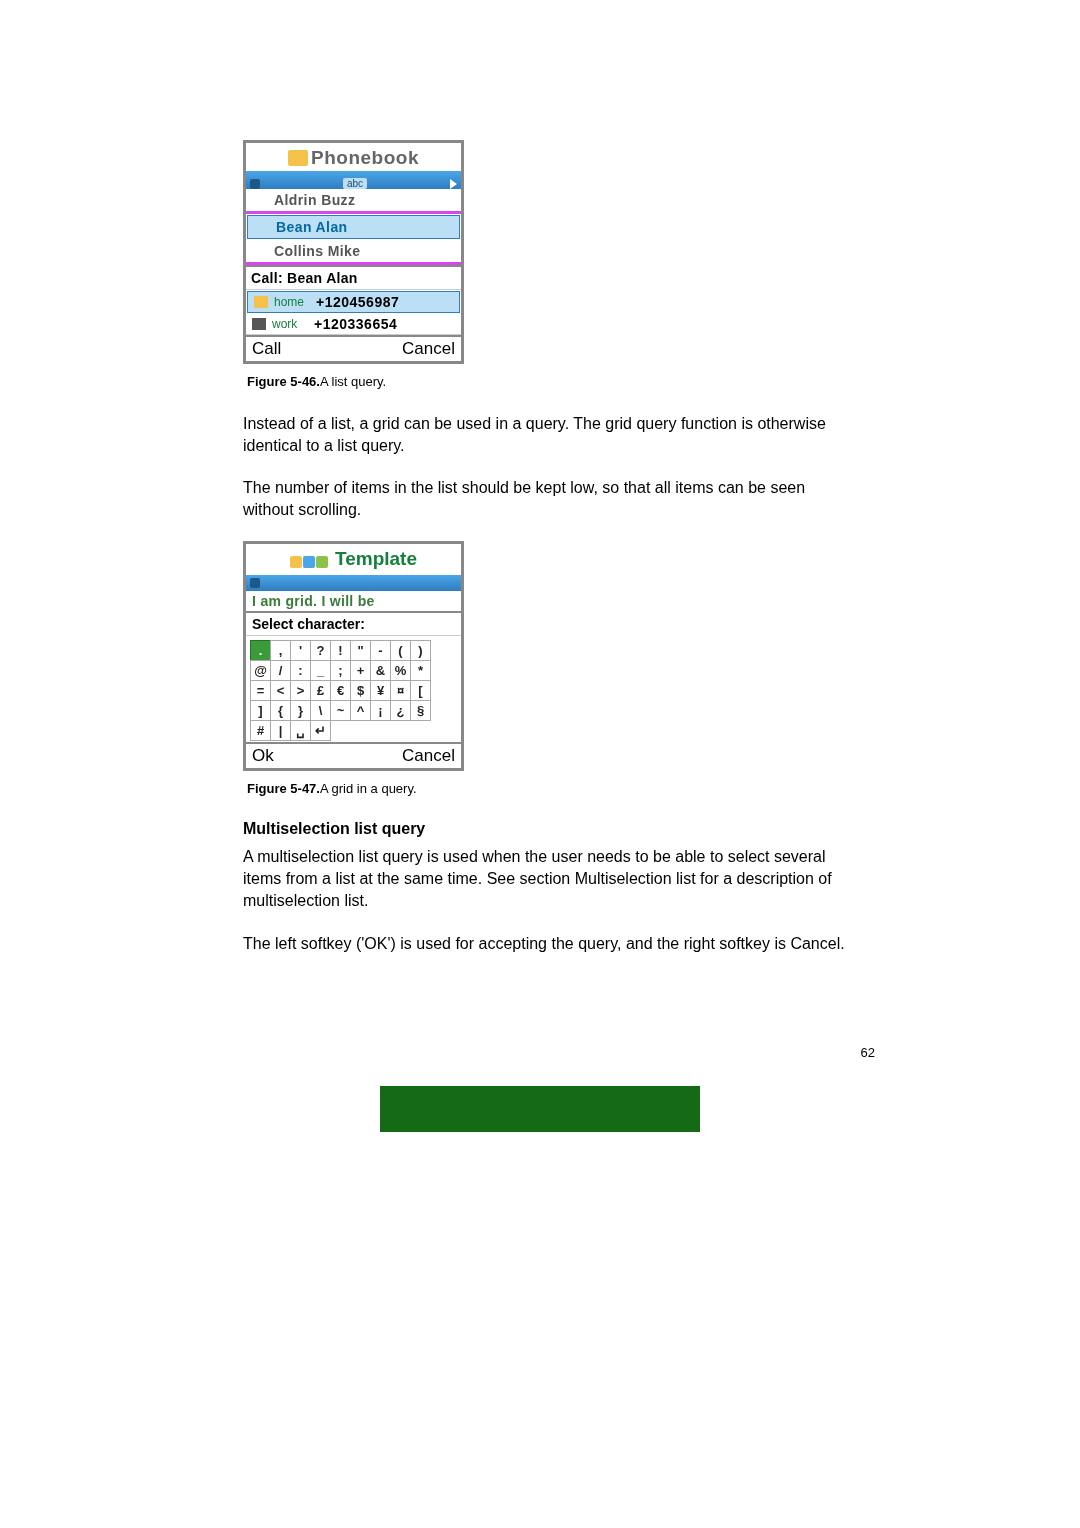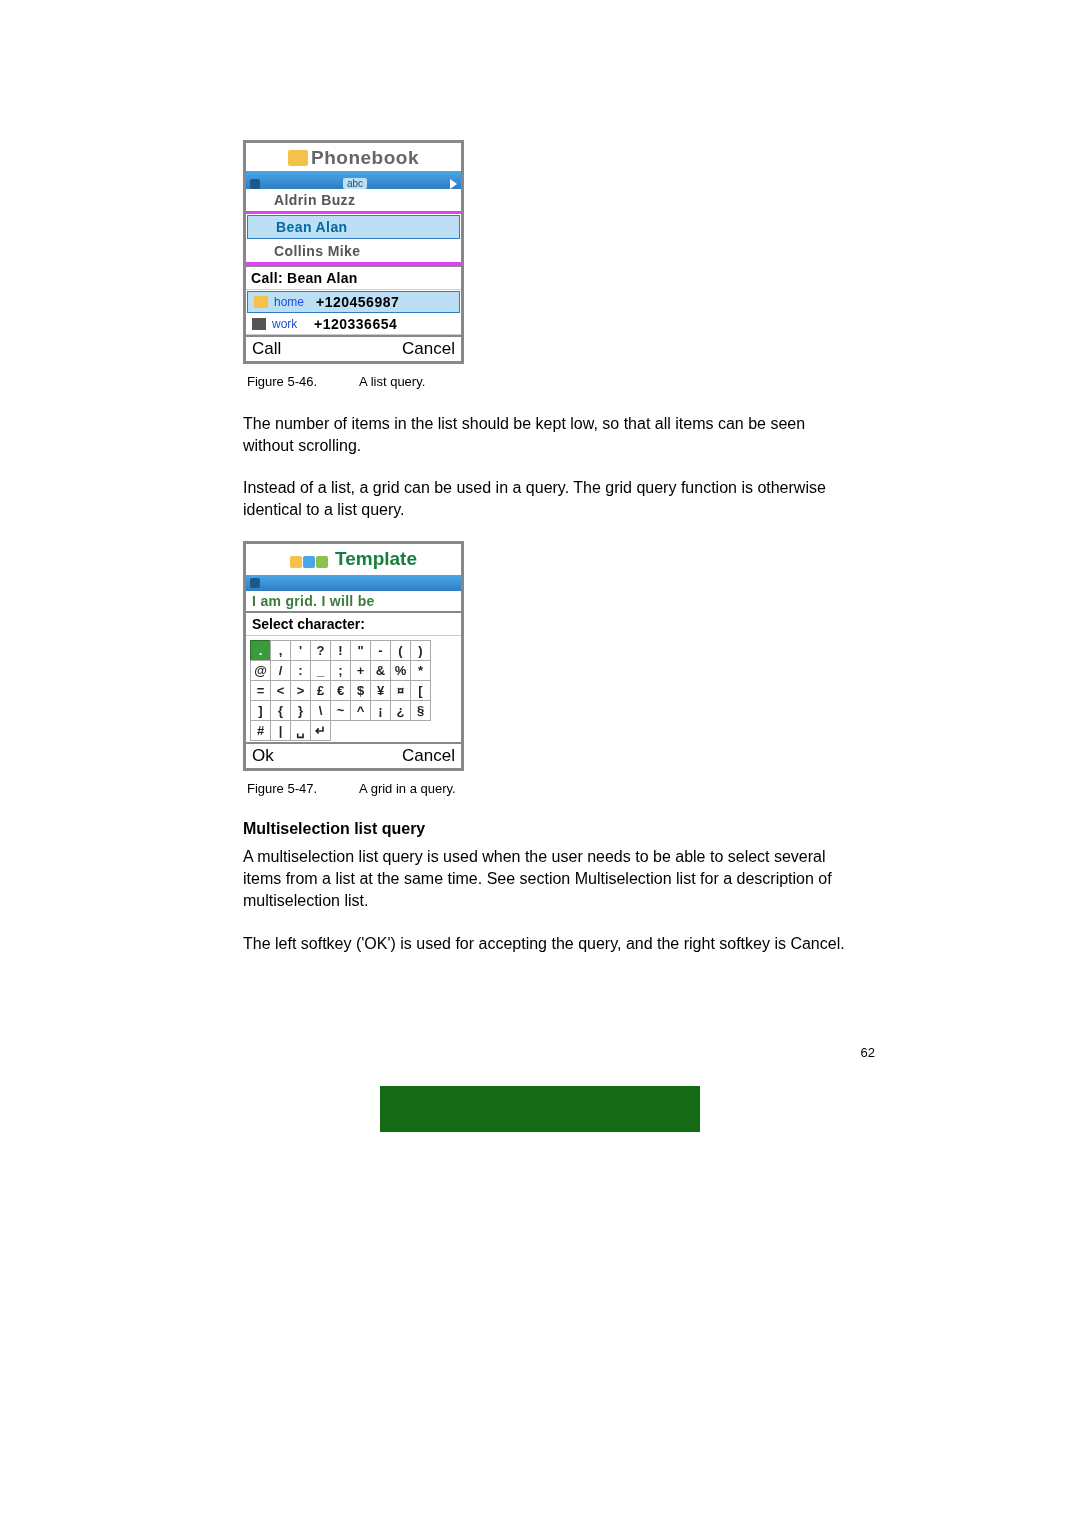--- a/index.html
+++ b/index.html
@@ -88,36 +88,36 @@
   .num-row.sel {
     background: #bcdff5;
     border: 1px solid #2f7dc0;
     margin: 1px;
   }
   .num-row .ico {
     width: 14px; height: 12px; display: inline-block;
   }
   .num-row .ico.home { background: #f4c14a; }
   .num-row .ico.work { background: #555; }
-  .num-row .lbl { color: #1d4ed8; font-size: 12px; width: 36px; }
+  .num-row .lbl { color: #15803d; font-size: 12px; width: 36px; }
   .num-row .num { font-weight: bold; letter-spacing: .5px; }
   .softkeys {
     display: flex; justify-content: space-between;
     font-size: 17px; font-weight: 500;
     padding: 2px 6px 2px;
     border-top: 2px solid #888;
   }
 
   
   .caption {
     font-size: 13px;
     color: #000;
     margin: 10px 0 24px 4px;
   }
-  .caption b { font-weight: normal; margin-right: 42px; }
+  .caption b { font-weight: bold; }
 
   
   .body-text {
     font-size: 16px;
     line-height: 1.38;
     margin-bottom: 20px;
     max-width: 603px;
   }
 
   
@@ -230,22 +230,22 @@
     <div class="softkeys">
       <span>Call</span>
       <span>Cancel</span>
     </div>
   </div>
 
   <div class="caption">
     <b>Figure 5-46.</b><span>A list query.</span>
   </div>
 
+  <div class="body-text">Instead of a list, a grid can be used in a query. The grid query function is otherwise identical to a list query.</div>
   <div class="body-text">The number of items in the list should be kept low, so that all items can be seen without scrolling.</div>
-  <div class="body-text">Instead of a list, a grid can be used in a query. The grid query function is otherwise identical to a list query.</div>
 
   <div class="phone">
     <div class="tpl-title">
       <span class="tpl-icons">
         <span class="a"></span><span class="b"></span><span class="c"></span>
       </span><span>Template</span>
     </div>
     <div class="navbar2">
       <span class="left-ico"></span>
     </div>

